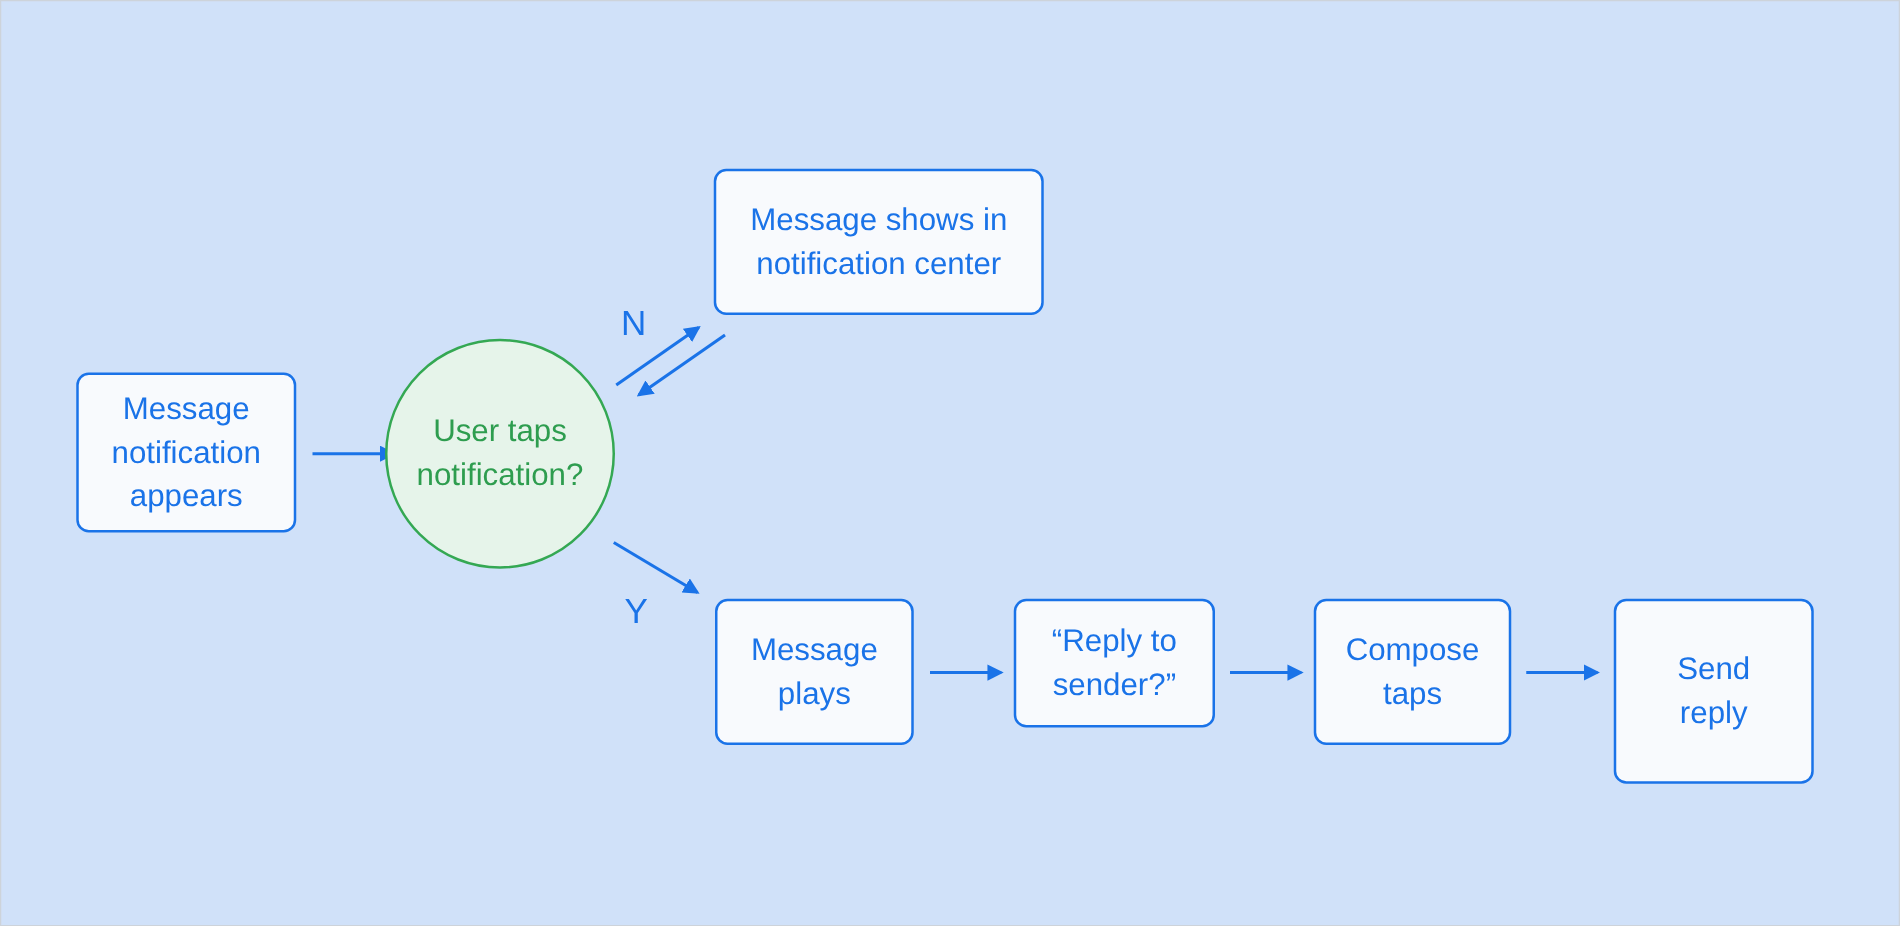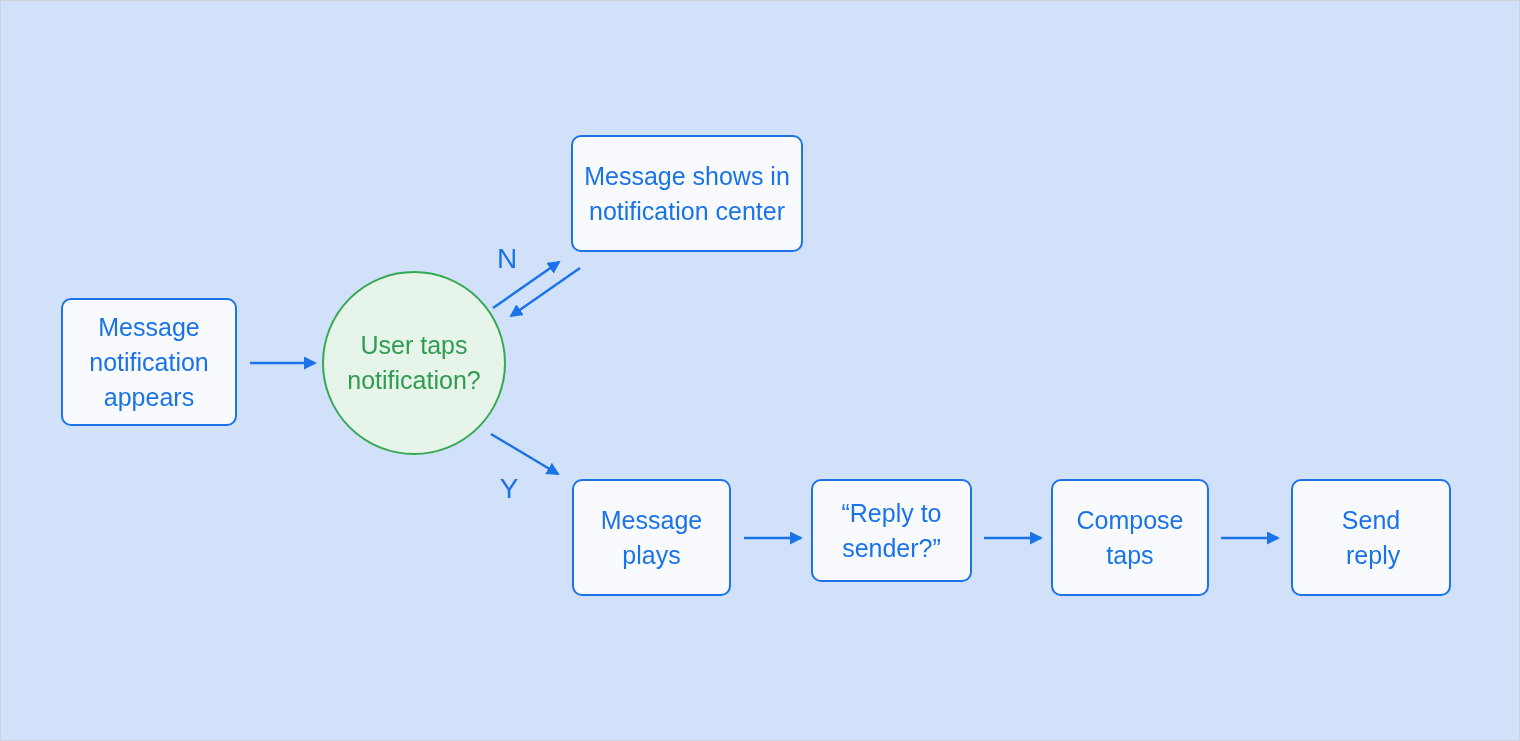--- a/index.html
+++ b/index.html
@@ -53,26 +53,26 @@
   }
   .edge-label {
     position: absolute;
     font-size: 28px;
     line-height: 30px;
     color: #1A73E8;
     text-align: center;
   }
   
   #n-message-notification-appears { left: 60px;  top: 297px; width: 176px; height: 128px; }
-  #n-user-taps-notification       { left: 321px; top: 270px; width: 184px; height: 184px; }
-  #n-message-shows                { left: 570px; top: 134px; width: 232px; height: 117px; }
+  #n-user-taps-notification       { left: 307px; top: 270px; width: 184px; height: 184px; }
+  #n-message-shows                { left: 570px; top: 134px; width: 264px; height: 117px; }
   #n-message-plays                { left: 571px; top: 478px; width: 159px; height: 117px; }
   #n-reply-to-sender              { left: 810px; top: 478px; width: 161px; height: 103px; }
   #n-compose-reply                { left: 1050px; top: 478px; width: 158px; height: 117px; }
-  #n-send-reply                   { left: 1290px; top: 478px; width: 160px; height: 117px; text-align: right; }
+  #n-send-reply                   { left: 1290px; top: 478px; width: 160px; height: 148px; }
   
   #lbl-n { left: 492px; top: 243px; width: 28px; }
   #lbl-y { left: 494px; top: 473px; width: 28px; }
 </style>
 </head>
 <body>
 
 <div class="canvas">
 
   <svg class="edge-layer" width="1520" height="741" viewBox="0 0 1520 741" xmlns="http://www.w3.org/2000/svg">

